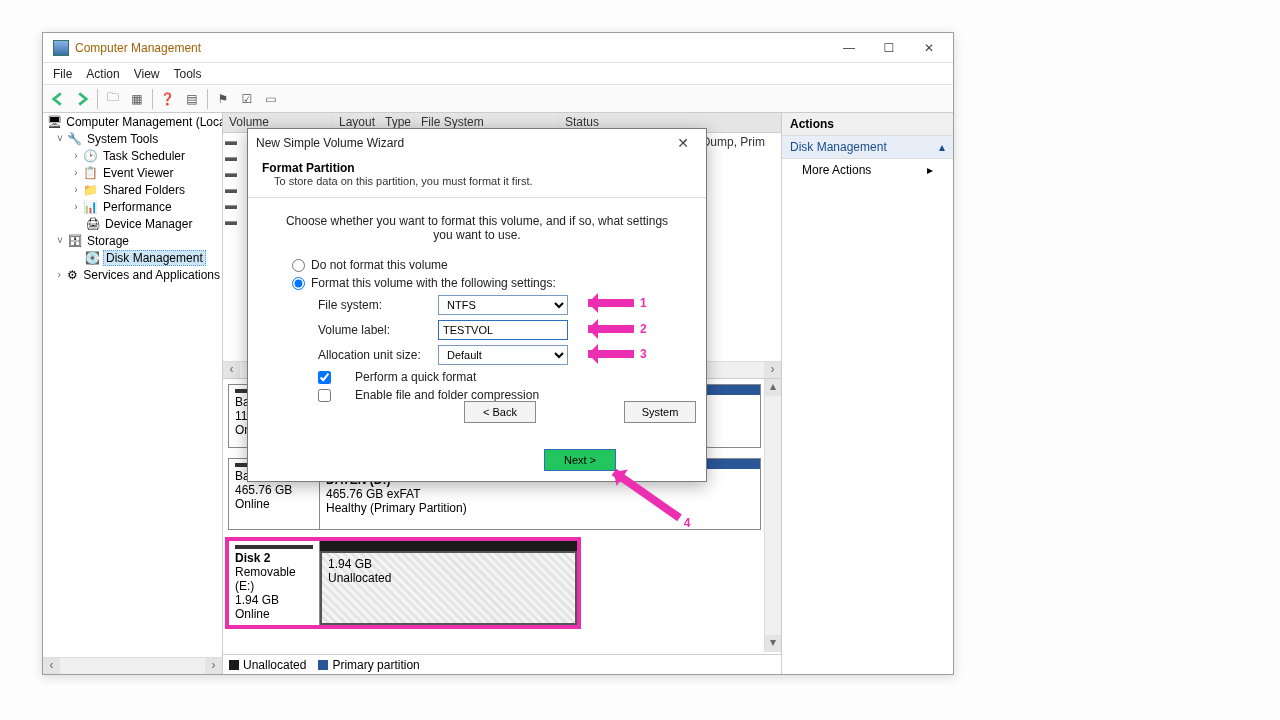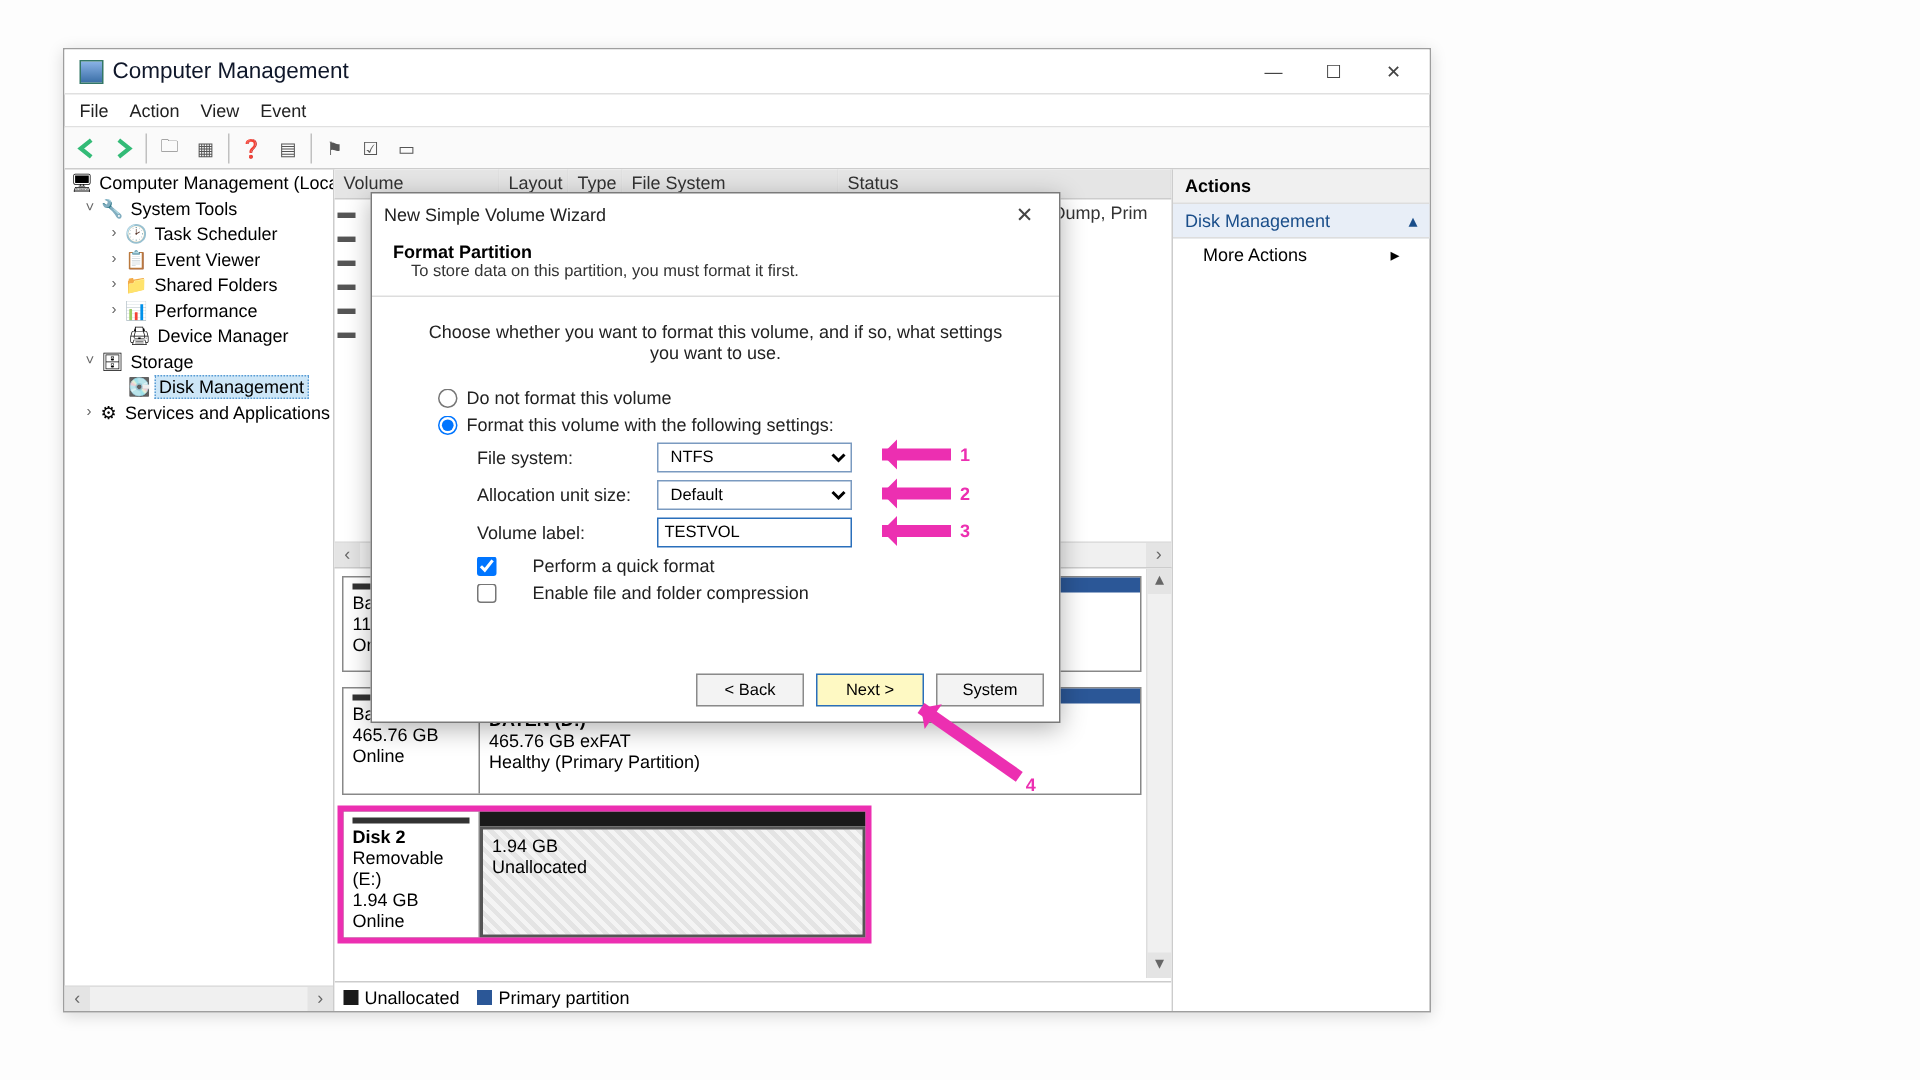--- a/index.html
+++ b/index.html
@@ -2,21 +2,21 @@
 <html><head>
 <meta charset="utf-8">
 <style>
 * { box-sizing: border-box; margin: 0; padding: 0; font-family: "Segoe UI", Tahoma, sans-serif; font-size: 12px; }
 body { background: #fdfdfd; position: relative; width: 1280px; height: 720px; overflow: hidden; }
 
 
 .window { position: absolute; top: 32px; left: 42px; width: 912px; height: 643px; background: #fff; border: 1px solid #9e9e9e; box-shadow: 0 2px 10px rgba(0,0,0,0.15); }
 .titlebar { height: 30px; display: flex; align-items: center; padding: 0 4px; background: #fff; border-bottom: 1px solid #e0e0e0; }
 .titlebar .appicon { width: 16px; height: 16px; margin: 0 6px; background: linear-gradient(#8ab3e6,#3b6fa7); border: 1px solid #376; }
-.titlebar .title { flex: 1; color: #0f172a; font-size: 15px; }
+.titlebar .title { flex: 1; color: #a16207; font-size: 12px; }
 .wbtn { width: 40px; height: 28px; display: flex; align-items: center; justify-content: center; color: #444; }
 .menubar { height: 22px; display: flex; align-items: center; gap: 14px; padding: 0 10px; border-bottom: 1px solid #e0e0e0; }
 .menubar span { color: #222; }
 .toolbar { height: 28px; display: flex; align-items: center; gap: 2px; padding: 0 4px; border-bottom: 1px solid #ccc; background: #fafafa; }
 .tbtn { width: 22px; height: 22px; border: 1px solid transparent; display:flex;align-items:center;justify-content:center; color:#555; }
 .tbtn svg { width:14px; height:14px; }
 .tsep { width:1px; height:20px; background:#c0c0c0; margin:0 2px; }
 
 .body { display: flex; height: calc(100% - 30px - 22px - 28px); }
 .tree { width: 180px; border-right: 1px solid #ccc; overflow: hidden; position:relative; }
@@ -72,21 +72,21 @@
 .wizard .prompt { text-align:center; margin-bottom:16px; }
 .wizard .radio { display:flex; align-items:center; gap:6px; margin:4px 0 4px 14px; }
 .wizard .radio input { margin:0; }
 .wizard .field { display:flex; align-items:center; margin:5px 0 5px 40px; }
 .wizard .field .lbl { width:120px; }
 .wizard .field select, .wizard .field input[type=text] { width:130px; height:20px; border:1px solid #7a9ac0; padding:0 4px; font-size:11px; background:#fff; }
 .wizard .field input[type=text]{ border-color:#2a6fbb; }
 .wizard .chk { display:flex; align-items:center; gap:24px; margin:4px 0 4px 40px; }
 .wizard .btnrow { position:absolute; bottom:10px; right:10px; display:flex; gap:8px; }
 .wizard button { width:72px; height:22px; background:#f3f3f3; border:1px solid #8a8a8a; font-size:11px; }
-.wizard button.primary { border:1px solid #2a6fbb; background:#fef9c3; }
+.wizard button.primary { border:1px solid #2a6fbb; background:#22c55e;margin-top:48px; }
 
 
 .annot { position:absolute; color:#ec2fb1; font-weight:700; font-size:22px; display:flex; align-items:center; z-index:20; }
 .annot .arrw { width:46px; height:8px; background:#ec2fb1; position:relative; margin-right:6px; }
 .annot .arrw:before { content:""; position:absolute; left:-10px; top:-6px; border:10px solid transparent; border-right-color:#ec2fb1; }
 .annot.diag { transform: rotate(35deg); transform-origin: left center;}
 .annot.diag .num { transform: rotate(-35deg); }
 </style>
 </head>
 <body>
@@ -96,21 +96,21 @@
     <div class="appicon"></div>
     <div class="title">Computer Management</div>
     <div class="wbtn">—</div>
     <div class="wbtn">☐</div>
     <div class="wbtn">✕</div>
   </div>
   <div class="menubar">
     <span>File</span>
     <span>Action</span>
     <span>View</span>
-    <span>Event</span>
+    <span>Tools</span>
   </div>
   <div class="toolbar">
     <div class="tbtn">
         <svg viewBox="0 0 10 10">
           <path d="M7 1L2 5l5 4" fill="none" stroke="#3b7" stroke-width="2"></path>
         </svg>
       </div>
     <div class="tbtn">
         <svg viewBox="0 0 10 10">
           <path d="M3 1l5 4-5 4" fill="none" stroke="#3b7" stroke-width="2"></path>
@@ -315,26 +315,26 @@
       </label>
     <label class="radio">
         <input type="radio" name="fmt" checked="" style="">
         <span>Format this volume with the following settings:</span>
       </label>
     <div class="field">
       <span class="lbl">File system:</span>
       <select><option>NTFS</option></select>
     </div>
     <div class="field">
+      <span class="lbl">Volume label:</span>
+      <input type="text" value="TESTVOL" style="">
+    </div>
+    <div class="field">
       <span class="lbl">Allocation unit size:</span>
       <select><option>Default</option></select>
-    </div>
-    <div class="field">
-      <span class="lbl">Volume label:</span>
-      <input type="text" value="TESTVOL" style="">
     </div>
     <label class="chk">
         <input type="checkbox" checked="" style="">
         <span>Perform a quick format</span>
       </label>
     <label class="chk">
         <input type="checkbox" style="">
         <span>Enable file and folder compression</span>
       </label>
   </div>

